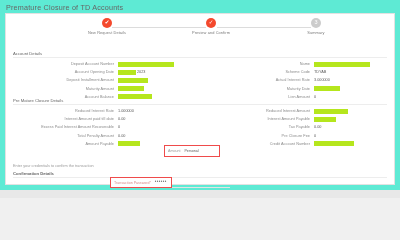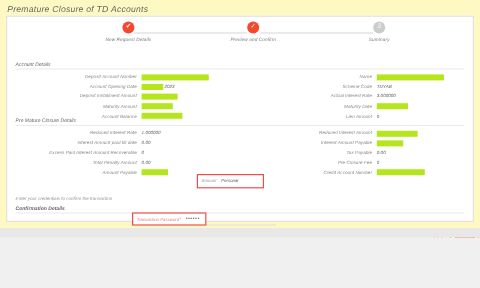--- a/index.html
+++ b/index.html
@@ -3,21 +3,21 @@
 <meta charset="utf-8">
 <style>
   html,body{margin:0;padding:0;}
   body{
     width:400px;height:198px;overflow:hidden;
     background:#f0f0f0;
     font-family:"Liberation Sans","DejaVu Sans",sans-serif;
     color:#555;
     -webkit-font-smoothing:none;
   }
-  .page{position:relative;width:400px;height:198px;background:#fef9c3;font-style:italic;}
+  .page{position:relative;width:400px;height:198px;background:#5eead4;}
 
   
   .page-title{
     position:absolute;left:6px;top:3px;
     font-size:7.2px;color:#666;letter-spacing:.2px;white-space:nowrap;
   }
 
   
   .card{
     position:absolute;left:5px;top:13px;width:390px;height:172px;

